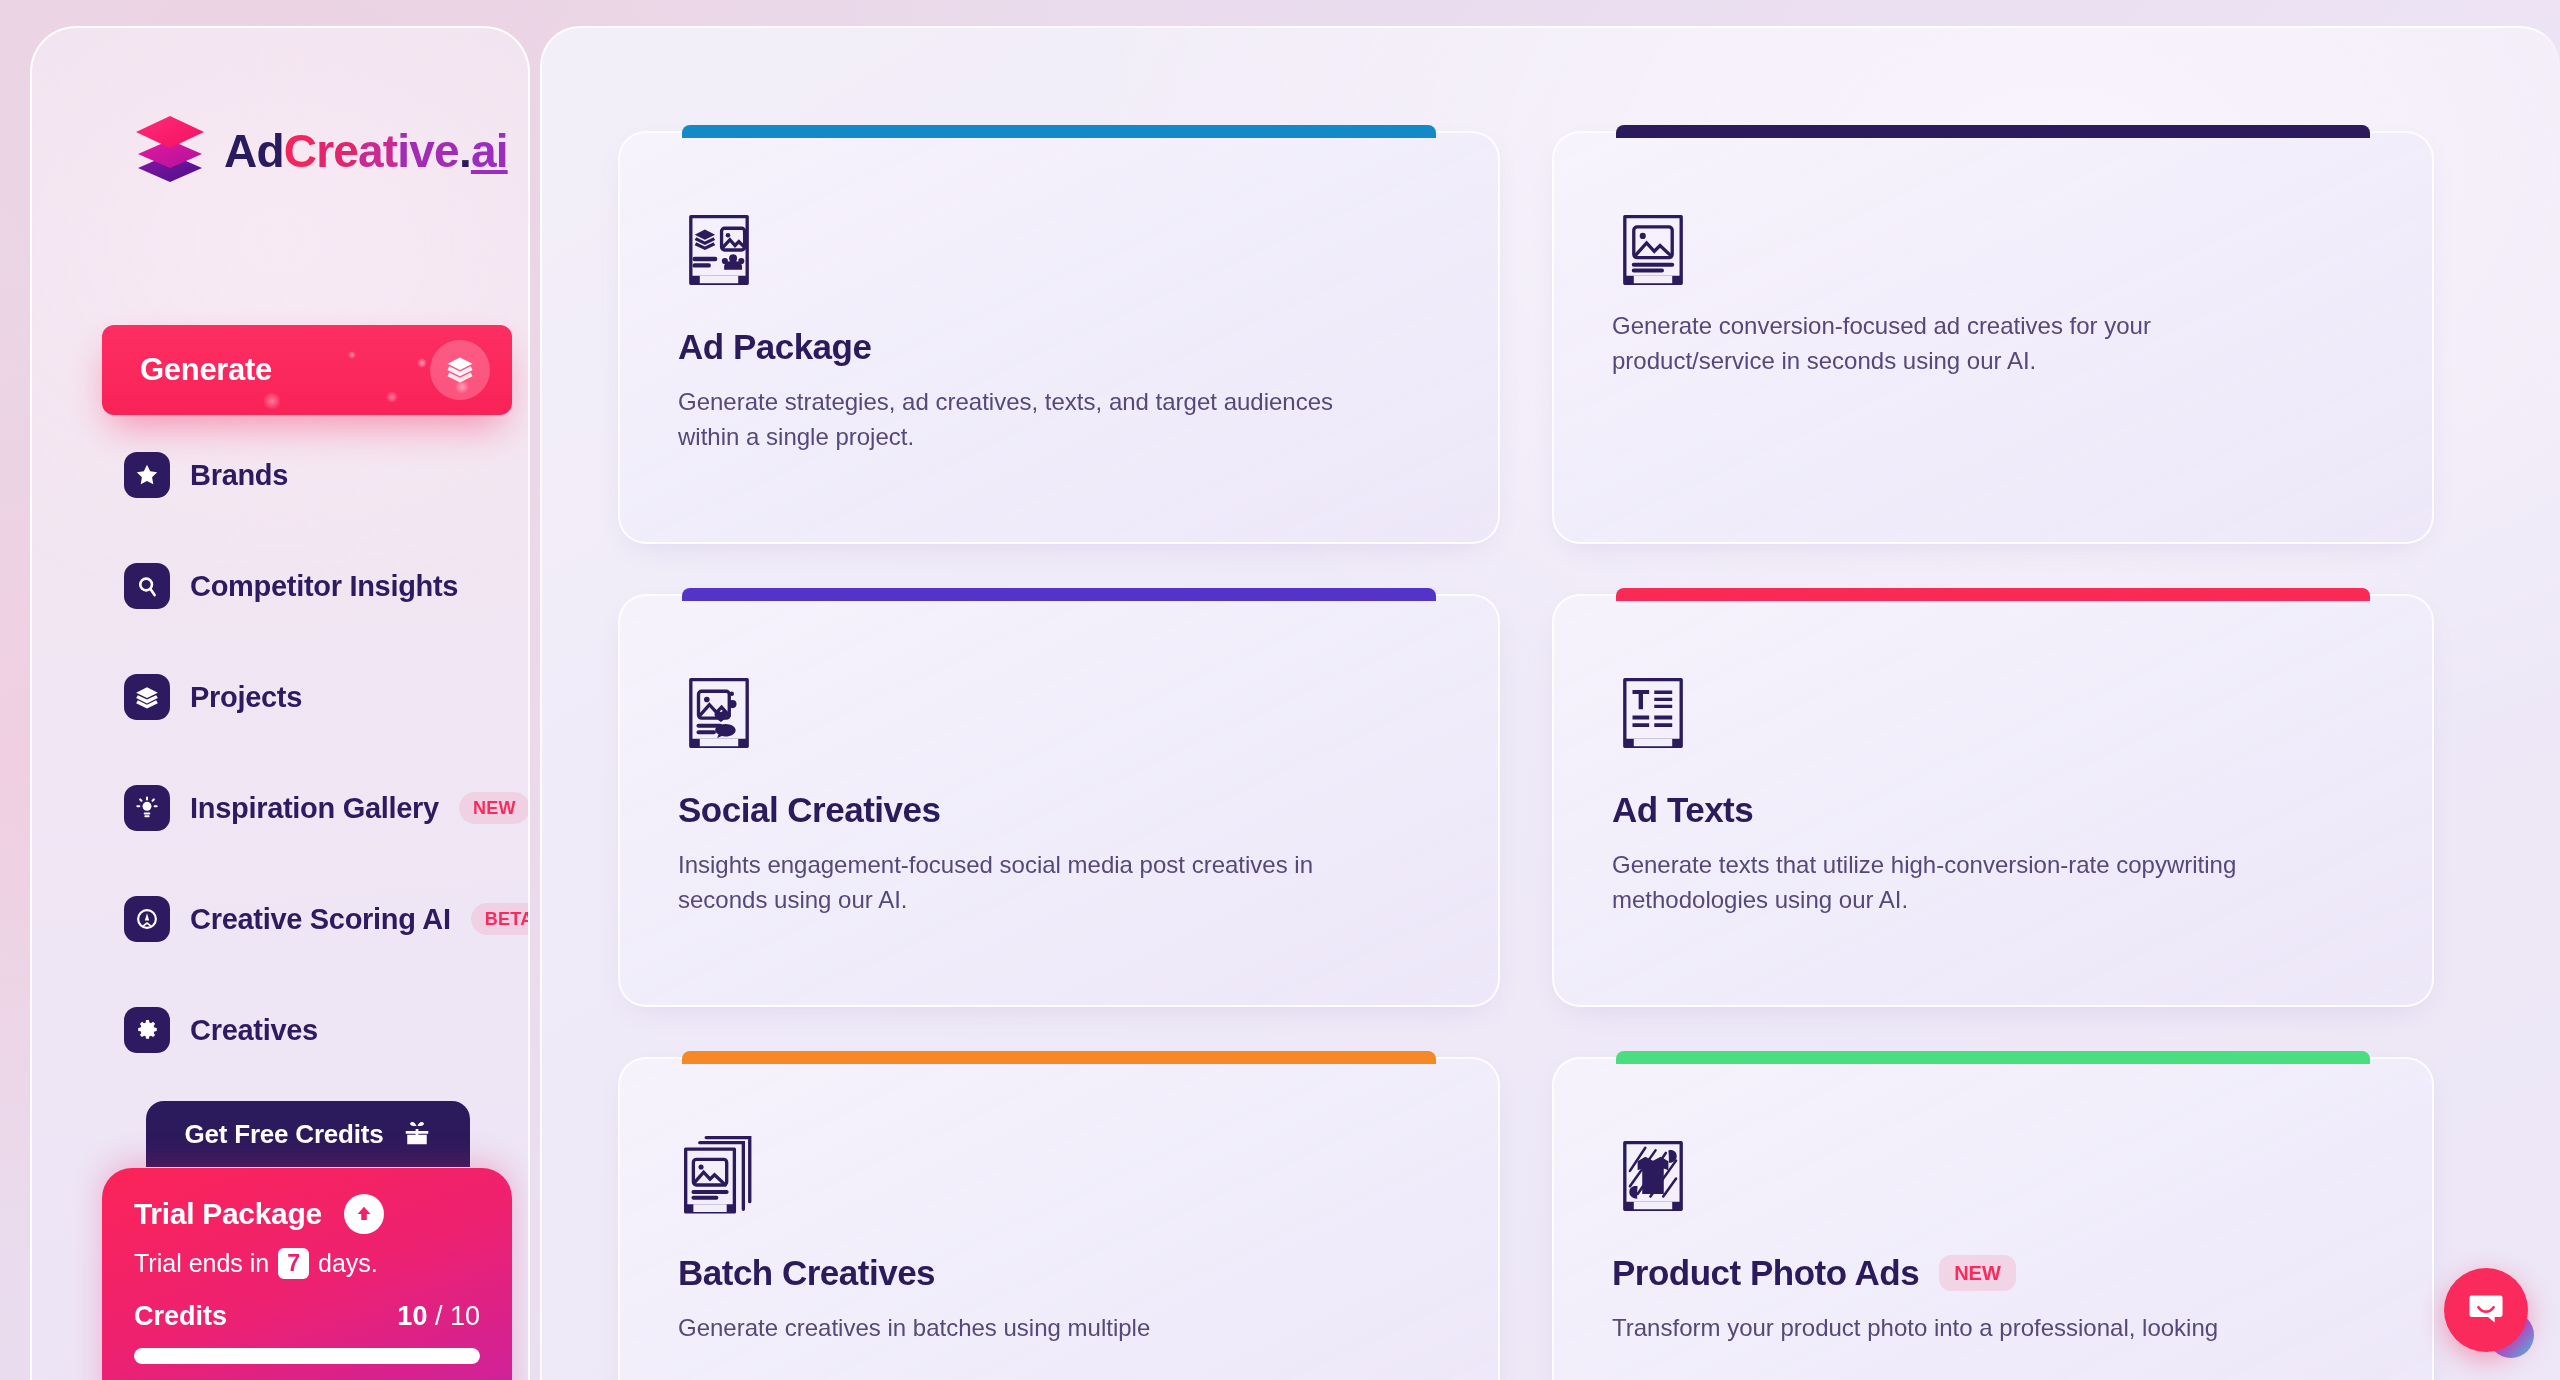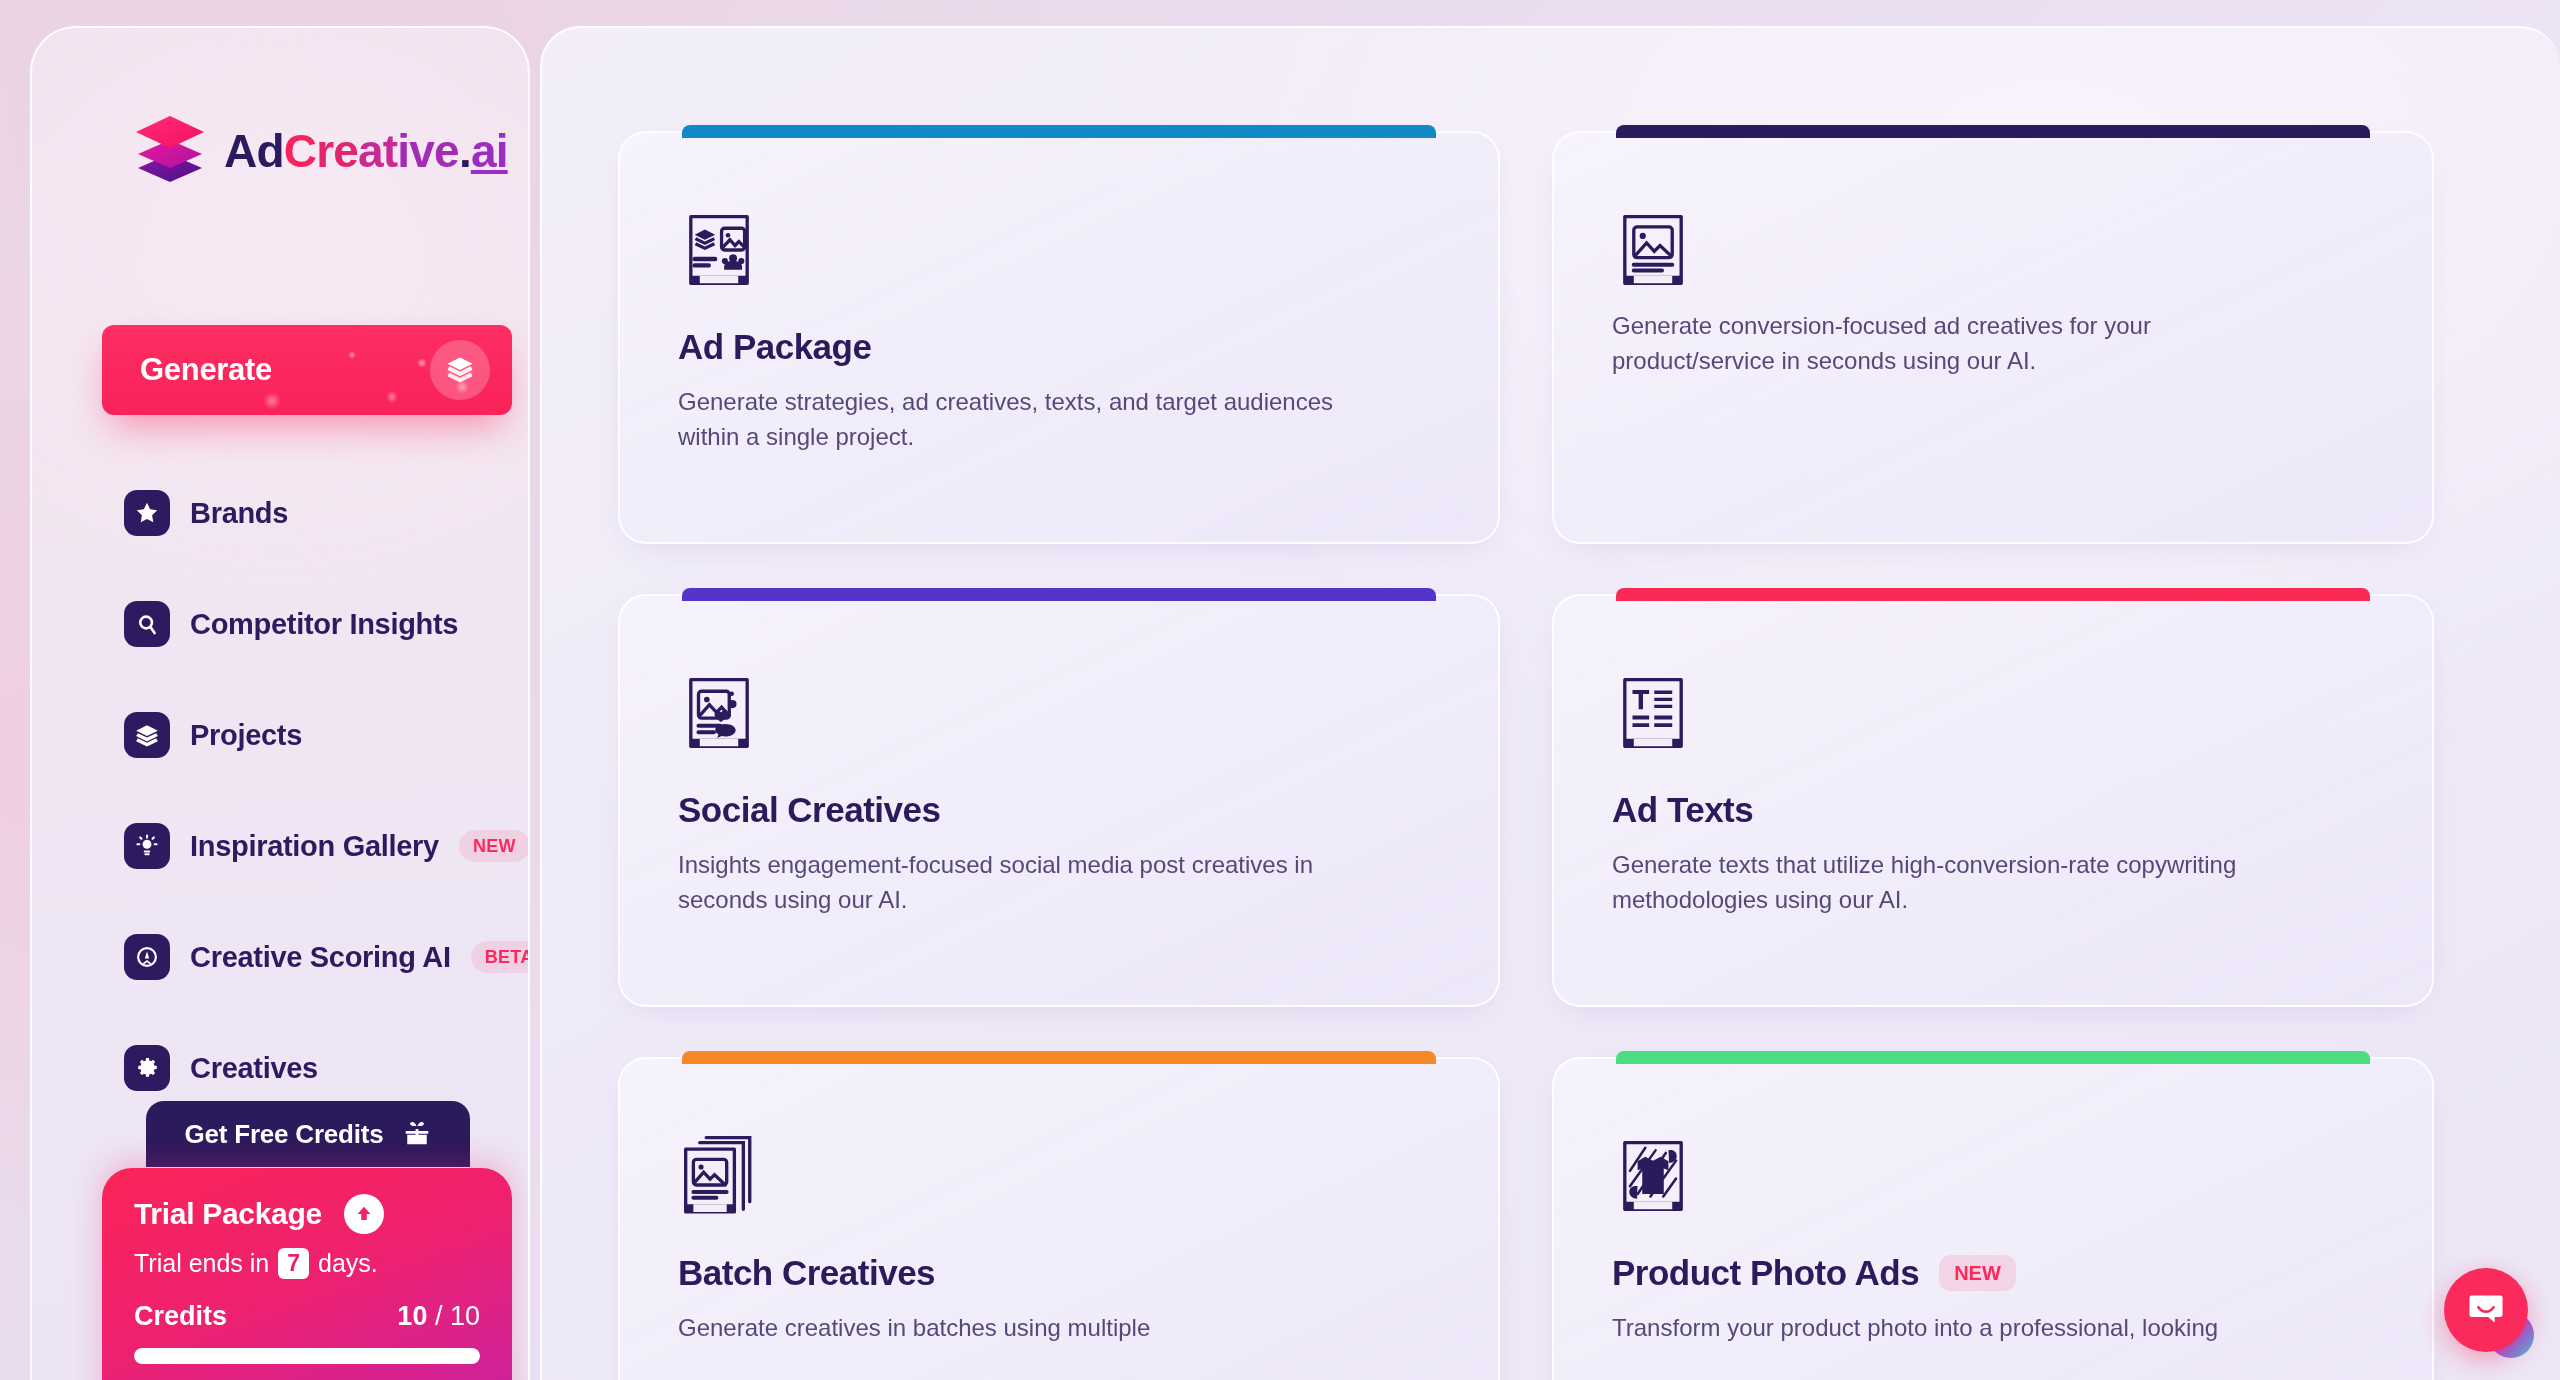--- a/index.html
+++ b/index.html
@@ -92,21 +92,21 @@
   }
   #generate-icon-wrap {
     width: 60px; height: 60px;
     border-radius: 50%;
     background: rgba(255,255,255,0.22);
     display: flex; align-items: center; justify-content: center;
     flex: none;
   }
 
   
-  #nav { position: absolute; left: 92px; top: 456px; width: 400px; }
+  #nav { position: absolute; left: 92px; top: 418px; width: 400px; }
   .nav-item {
     display: flex;
     align-items: center;
     gap: 20px;
     height: 58px;
     margin-bottom: 53px;
     cursor: pointer;
   }
   .nav-icon {
     width: 46px; height: 46px;

